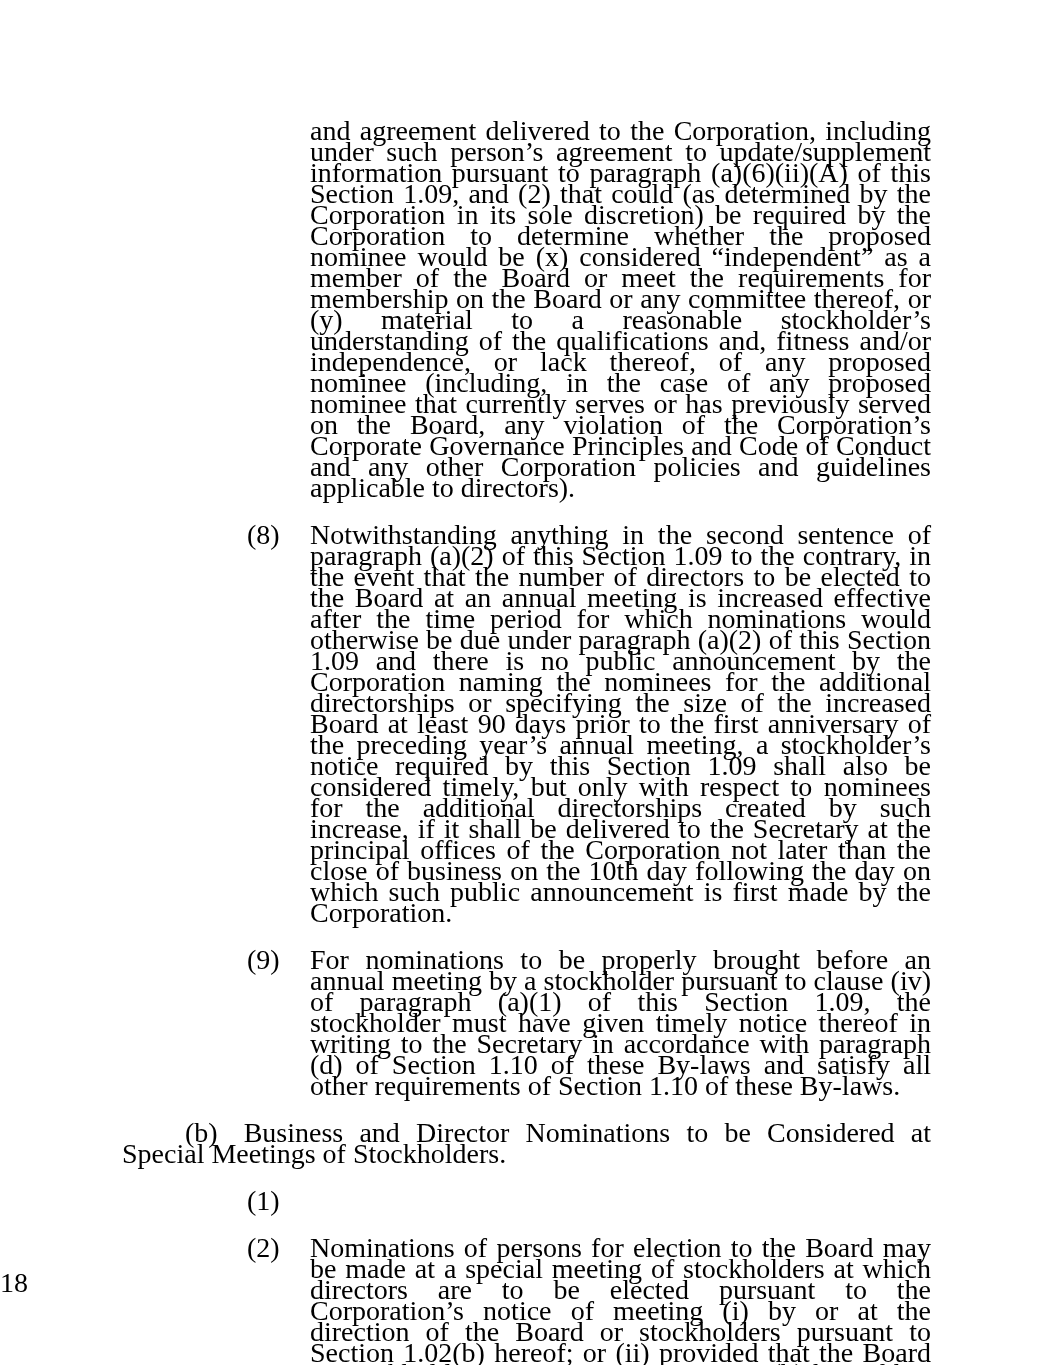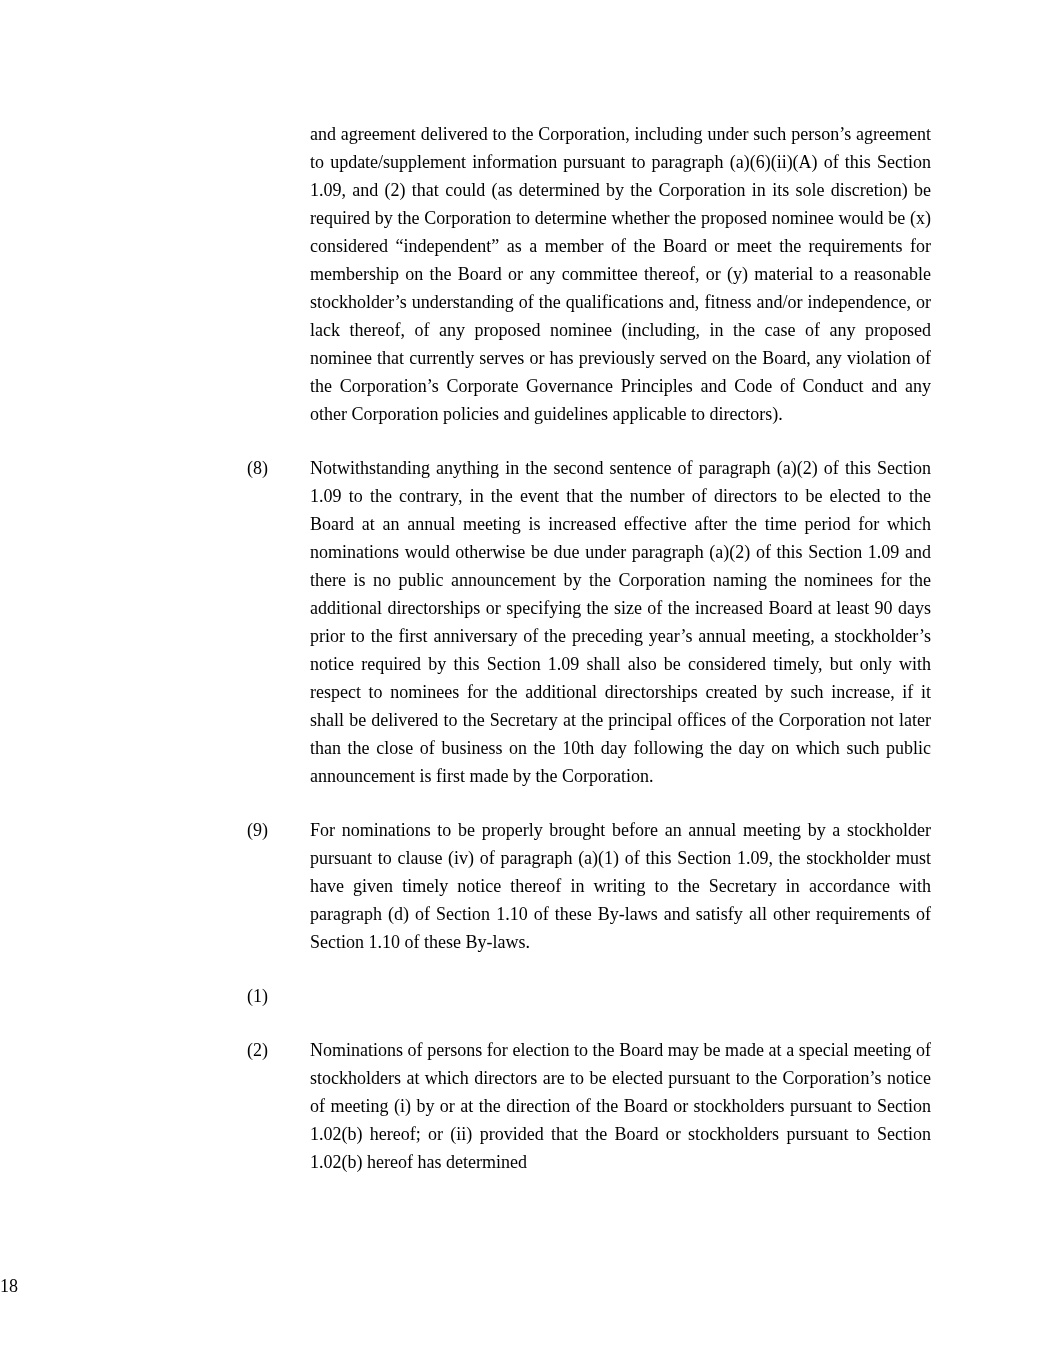--- a/index.html
+++ b/index.html
@@ -4,22 +4,22 @@
 <style>
   * { margin: 0; padding: 0; box-sizing: border-box; }
   html, body { background: #888; }
   .page {
     position: relative;
     width: 1055px;
     height: 1365px;
     margin: 0 auto;
     background: #ffffff;
     font-family: "Liberation Serif", serif;
-    font-size: 18px;
-    line-height: 28px;
+    font-size: 28px;
+    line-height: 21px;
     color: #000000;
   }
   .content {
     position: absolute;
     left: 122px;
     top: 120px;
     width: 809px;
   }
   .block + .block { margin-top: 26px; }
   .para-continuation {
@@ -62,20 +62,23 @@
     <div class="block list-item">
       <span class="item-number">(8)</span>
       <span class="item-text">Notwithstanding anything in the second sentence of paragraph (a)(2) of this Section 1.09 to the contrary, in the event that the number of directors to be elected to the Board at an annual meeting is increased effective after the time period for which nominations would otherwise be due under paragraph (a)(2) of this Section 1.09 and there is no public announcement by the Corporation naming the nominees for the additional directorships or specifying the size of the increased Board at least 90 days prior to the first anniversary of the preceding year’s annual meeting, a stockholder’s notice required by this Section 1.09 shall also be considered timely, but only with respect to nominees for the additional directorships created by such increase, if it shall be delivered to the Secretary at the principal offices of the Corporation not later than the close of business on the 10th day following the day on which such public announcement is first made by the Corporation.</span>
     </div>
 
     <div class="block list-item">
       <span class="item-number">(9)</span>
       <span class="item-text">For nominations to be properly brought before an annual meeting by a stockholder pursuant to clause (iv) of paragraph (a)(1) of this Section 1.09, the stockholder must have given timely notice thereof in writing to the Secretary in accordance with paragraph (d) of Section 1.10 of these By-laws and satisfy all other requirements of Section 1.10 of these By-laws.</span>
     </div>
 
+    <div class="block section-para">
+      <span>(b)</span><span class="label-gap"></span><span>Business and Director Nominations to be Considered at Special Meetings of Stockholders.</span>
+    </div>
 
     <div class="block list-item">
       <span class="item-number">(1)</span>
     </div>
 
     <div class="block list-item">
       <span class="item-number">(2)</span>
       <span class="item-text">Nominations of persons for election to the Board may be made at a special meeting of stockholders at which directors are to be elected pursuant to the Corporation’s notice of meeting (i) by or at the direction of the Board or stockholders pursuant to Section 1.02(b) hereof; or (ii) provided that the Board or stockholders pursuant to Section 1.02(b) hereof has determined</span>
     </div>
 

